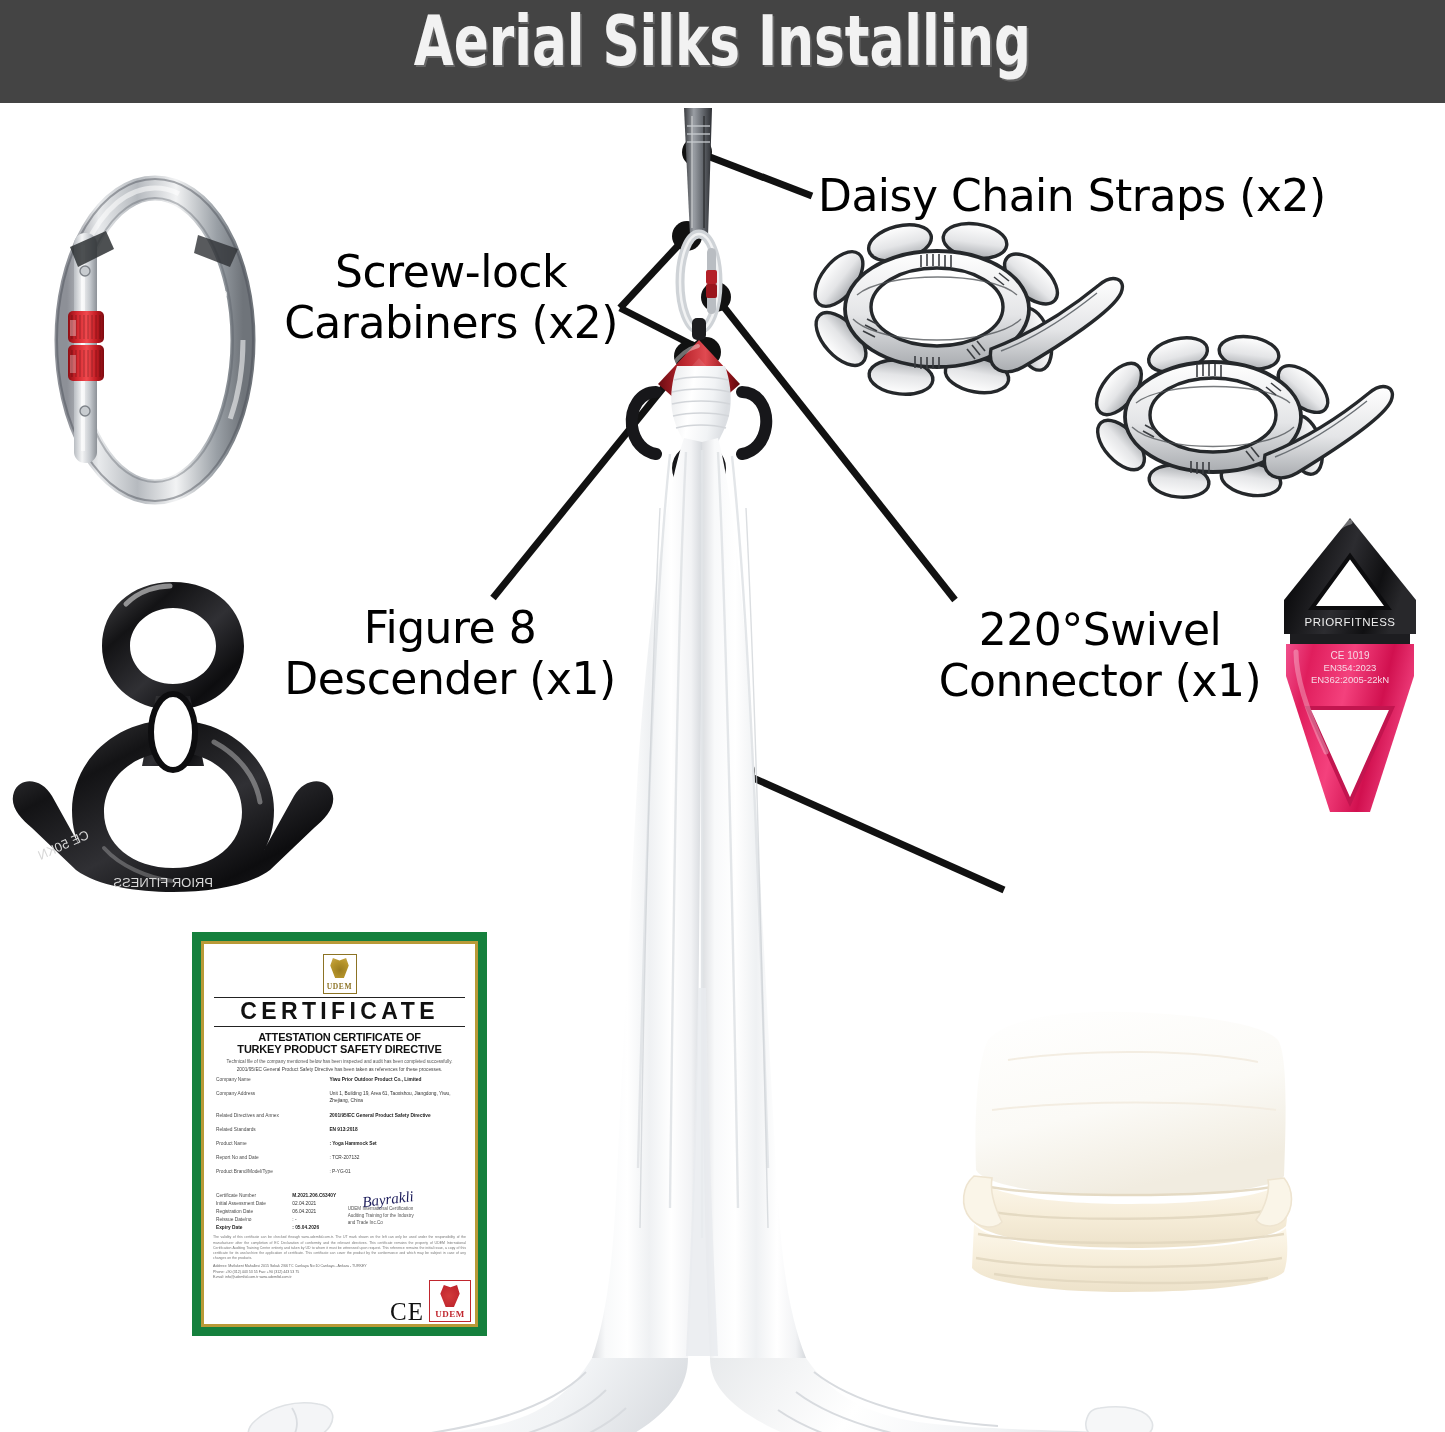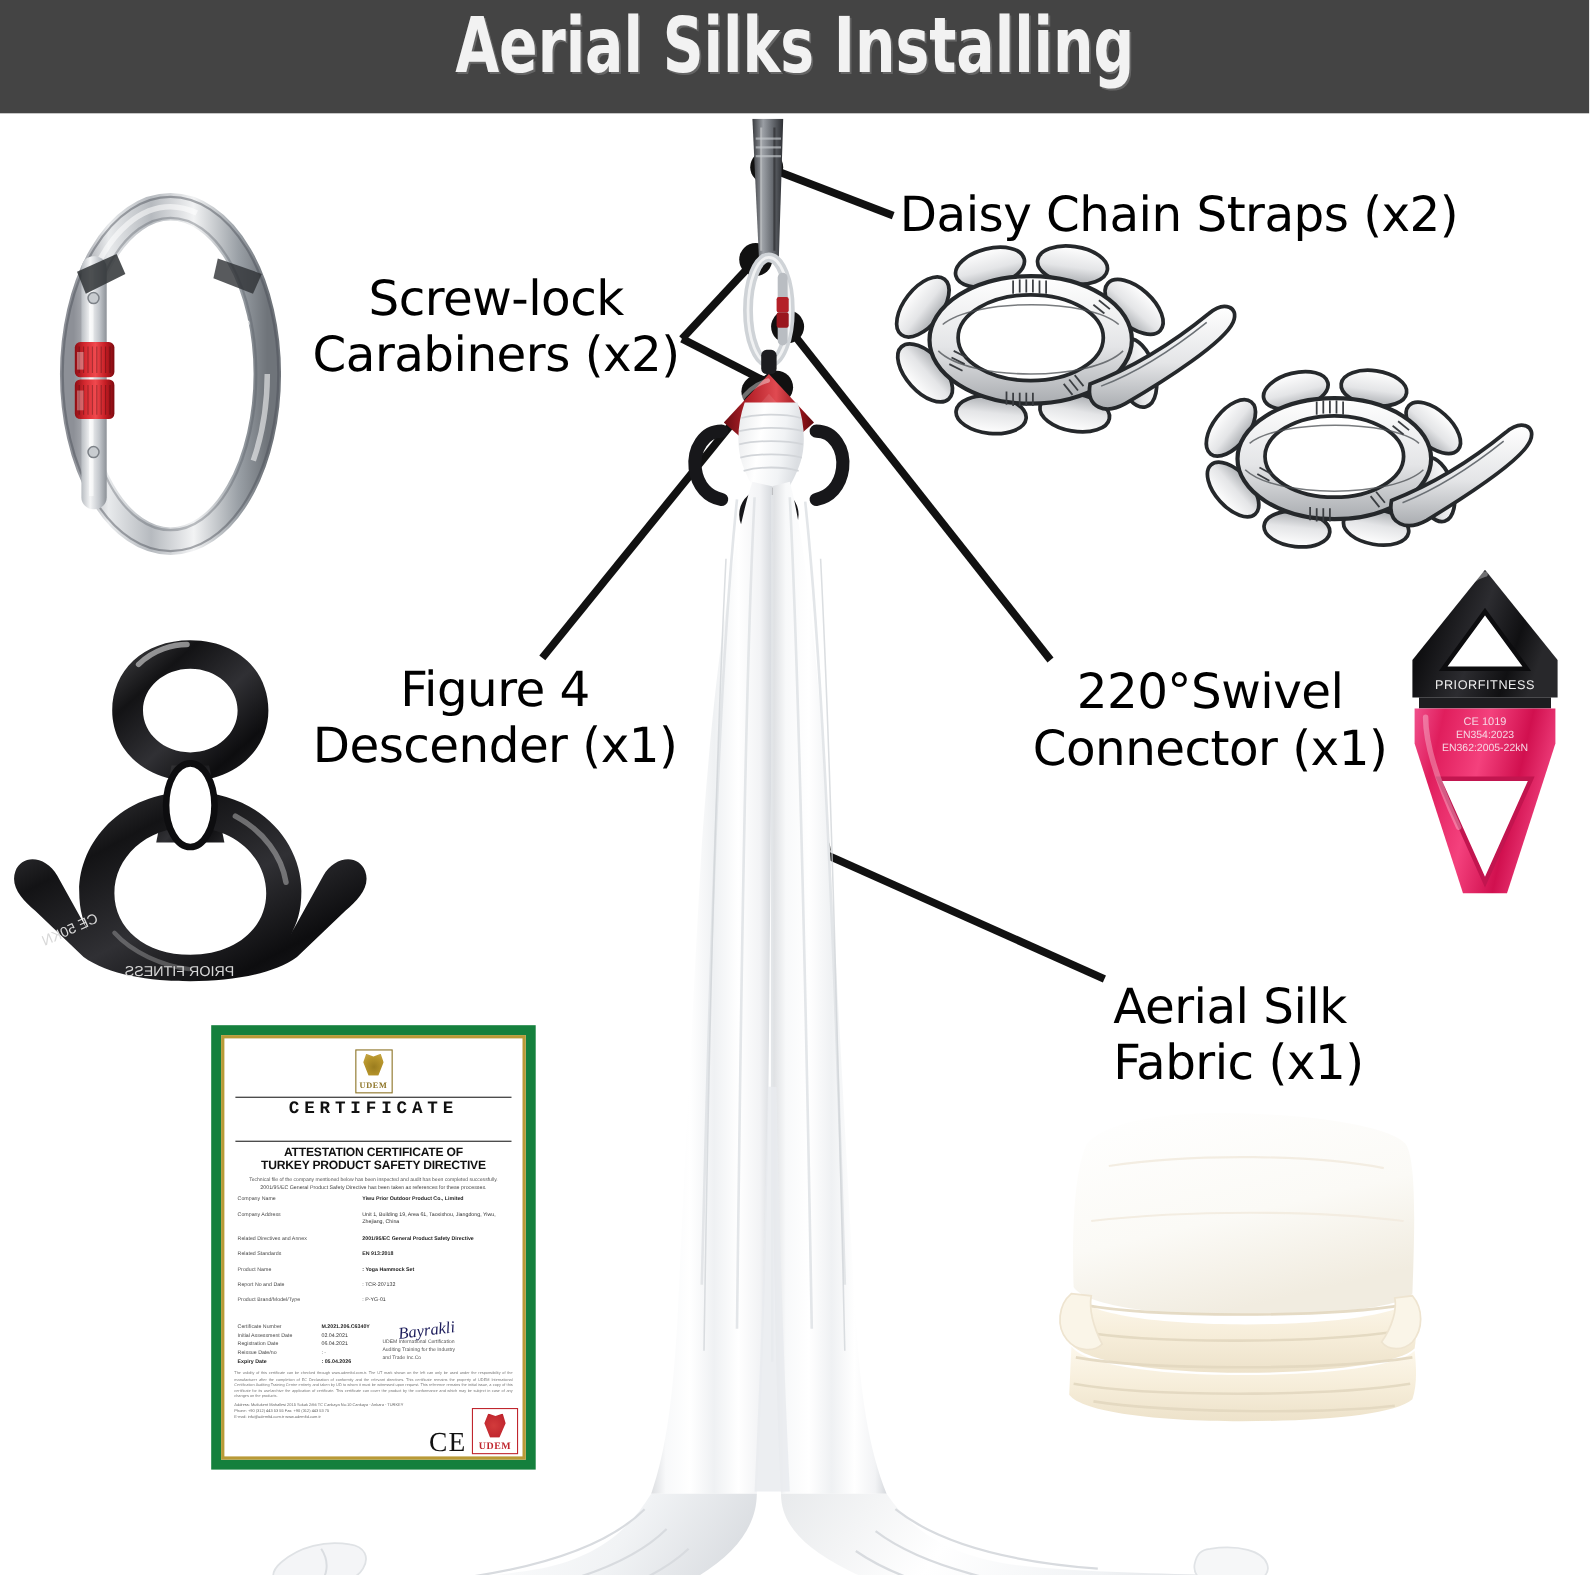--- a/index.html
+++ b/index.html
@@ -101,26 +101,26 @@
   }
   #cert-logo .udem-word {
     position: absolute; bottom: 2px; left: 0; right: 0;
     text-align: center;
     font-size: 7.5px; font-weight: 700; color: #8c7324;
     letter-spacing: 0.6px;
     font-family: "Liberation Serif", serif;
   }
   #cert-title {
     text-align: center;
-    font-family: Liberation Mono, monospace;
-    font-size: 16px; font-weight: 700; color: #111;
+    font-family: Liberation Sans, sans-serif;
+    font-size: 23px; font-weight: 700; color: #111;
     letter-spacing: 4.4px;
     border-top: 1.4px solid #222;
     border-bottom: 1.4px solid #222;
-    padding: 2px 0 21px 0;
+    padding: 2px 0 3px 0;
     margin: 3px 1px 4px 1px;
     line-height: 1;
   }
   #cert-sub {
     text-align: center;
     font-size: 11px; font-weight: 700; color: #111;
     line-height: 1.12;
     letter-spacing: -0.2px;
   }
   .cert-note {
@@ -200,28 +200,26 @@
       <circle cx="716" cy="297" r="15"></circle>
       <circle cx="740" cy="772" r="15"></circle>
     </g>
   </svg>
 
   <div class="label center" style="left:275px; top:246px; width:352px;">Screw-lock
 Carabiners (x2)</div>
 
   <div class="label" style="left:818px; top:170px; width:560px;">Daisy Chain Straps (x2)</div>
 
-  <div class="label center" style="left:280px; top:602px; width:340px;">Figure 4
+  <div class="label center" style="left:280px; top:602px; width:340px;">Figure 8
 Descender (x1)</div>
 
   <div class="label center" style="left:930px; top:604px; width:340px;">220°Swivel
 Connector (x1)</div>
 
-  <div class="label" style="left:1012px; top:890px; width:330px;">Aerial Silk
-Fabric (x1)</div>
 
   <div class="part" id="carabiner-part">
     <svg width="215" height="330" viewBox="0 0 215 330">
       <defs>
         <linearGradient id="steelG" x1="0" y1="0" x2="1" y2="0">
           <stop offset="0%" stop-color="#8d9097"></stop>
           <stop offset="18%" stop-color="#e8eaec"></stop>
           <stop offset="40%" stop-color="#b6babf"></stop>
           <stop offset="62%" stop-color="#f2f3f4"></stop>
           <stop offset="85%" stop-color="#9aa0a6"></stop>

